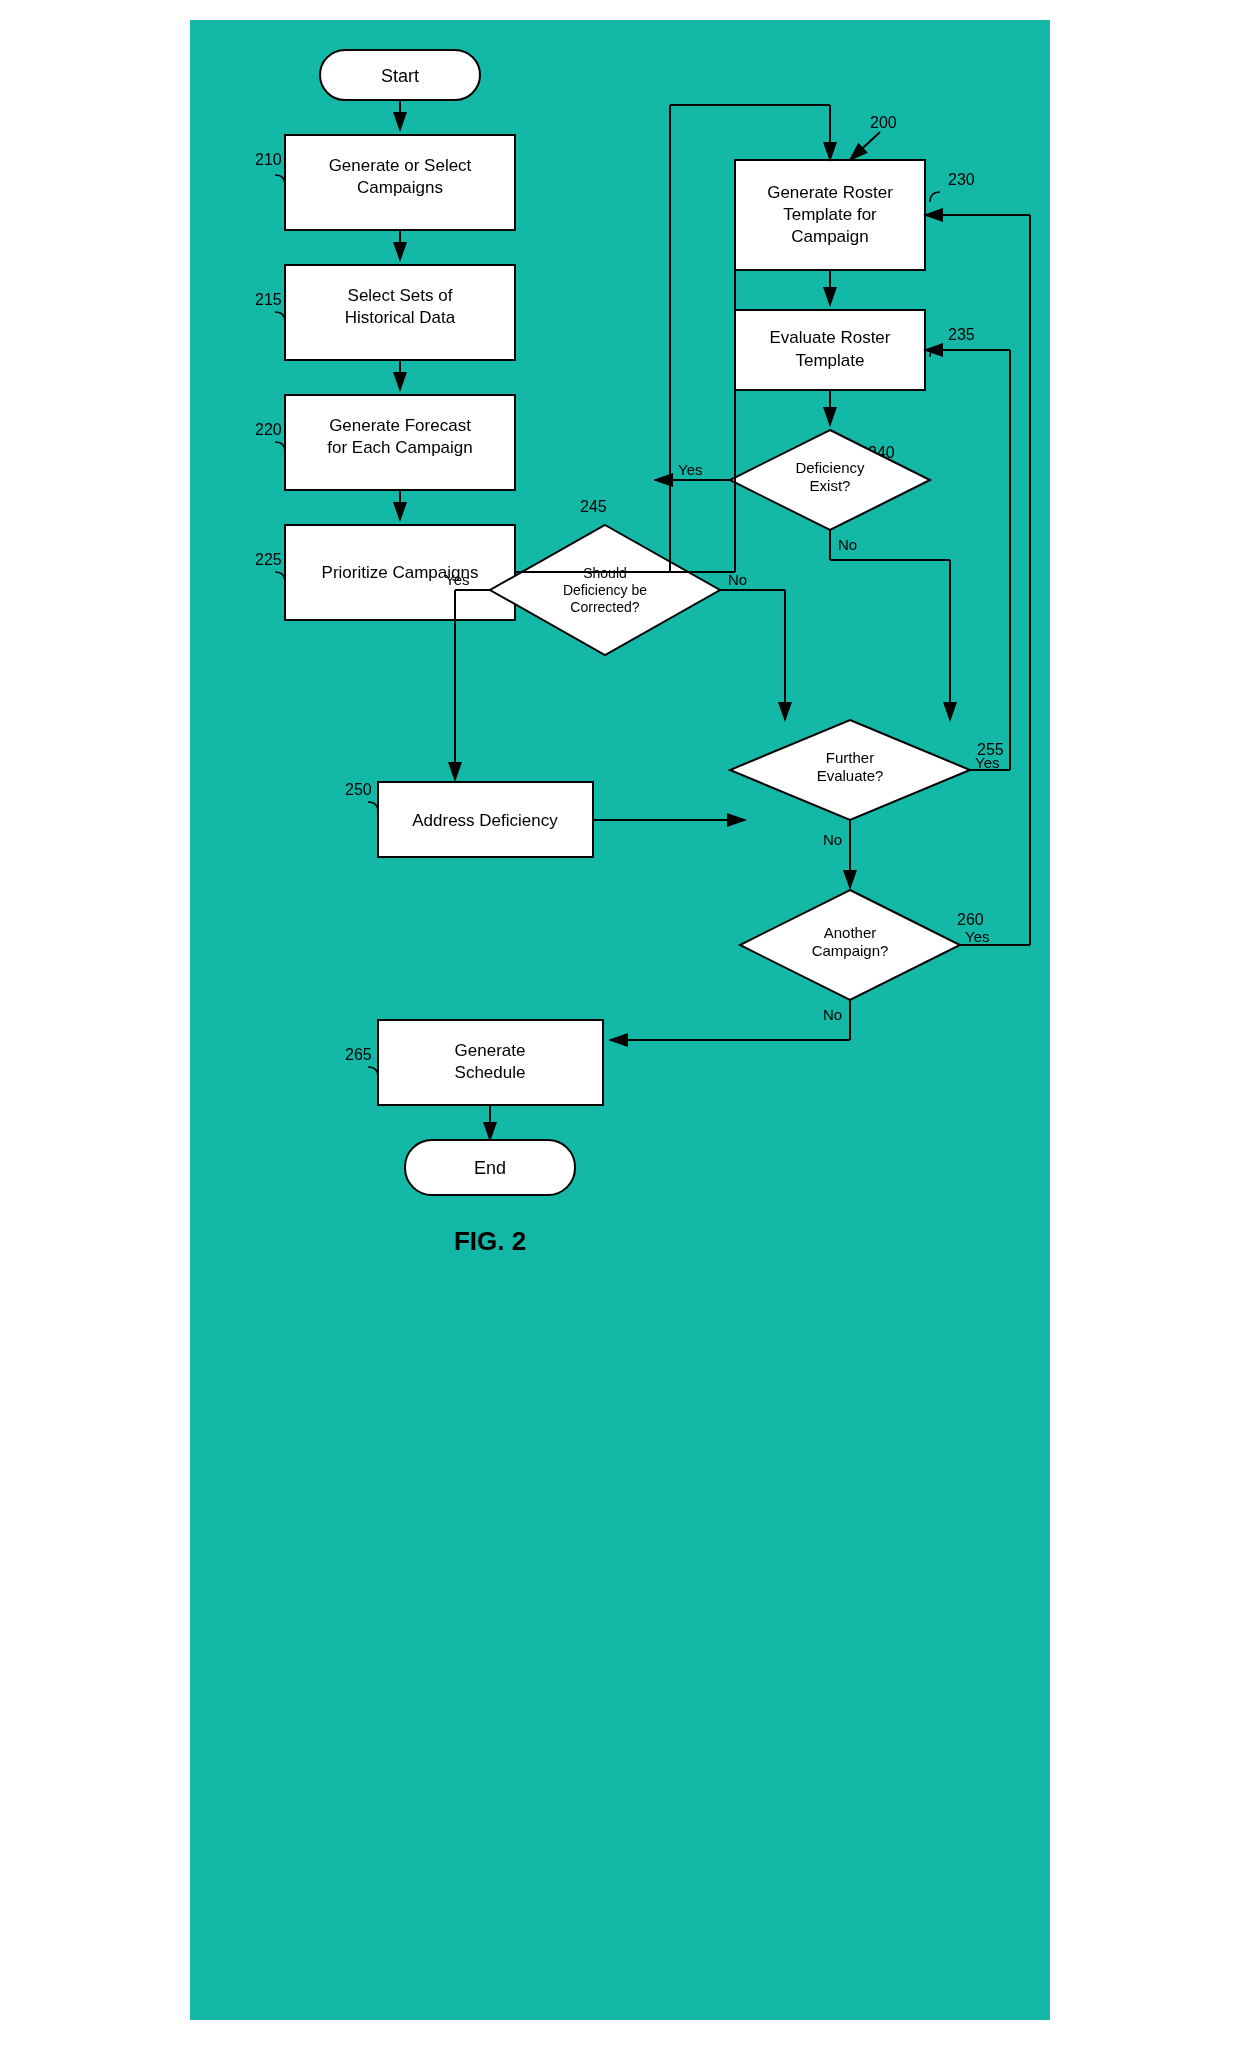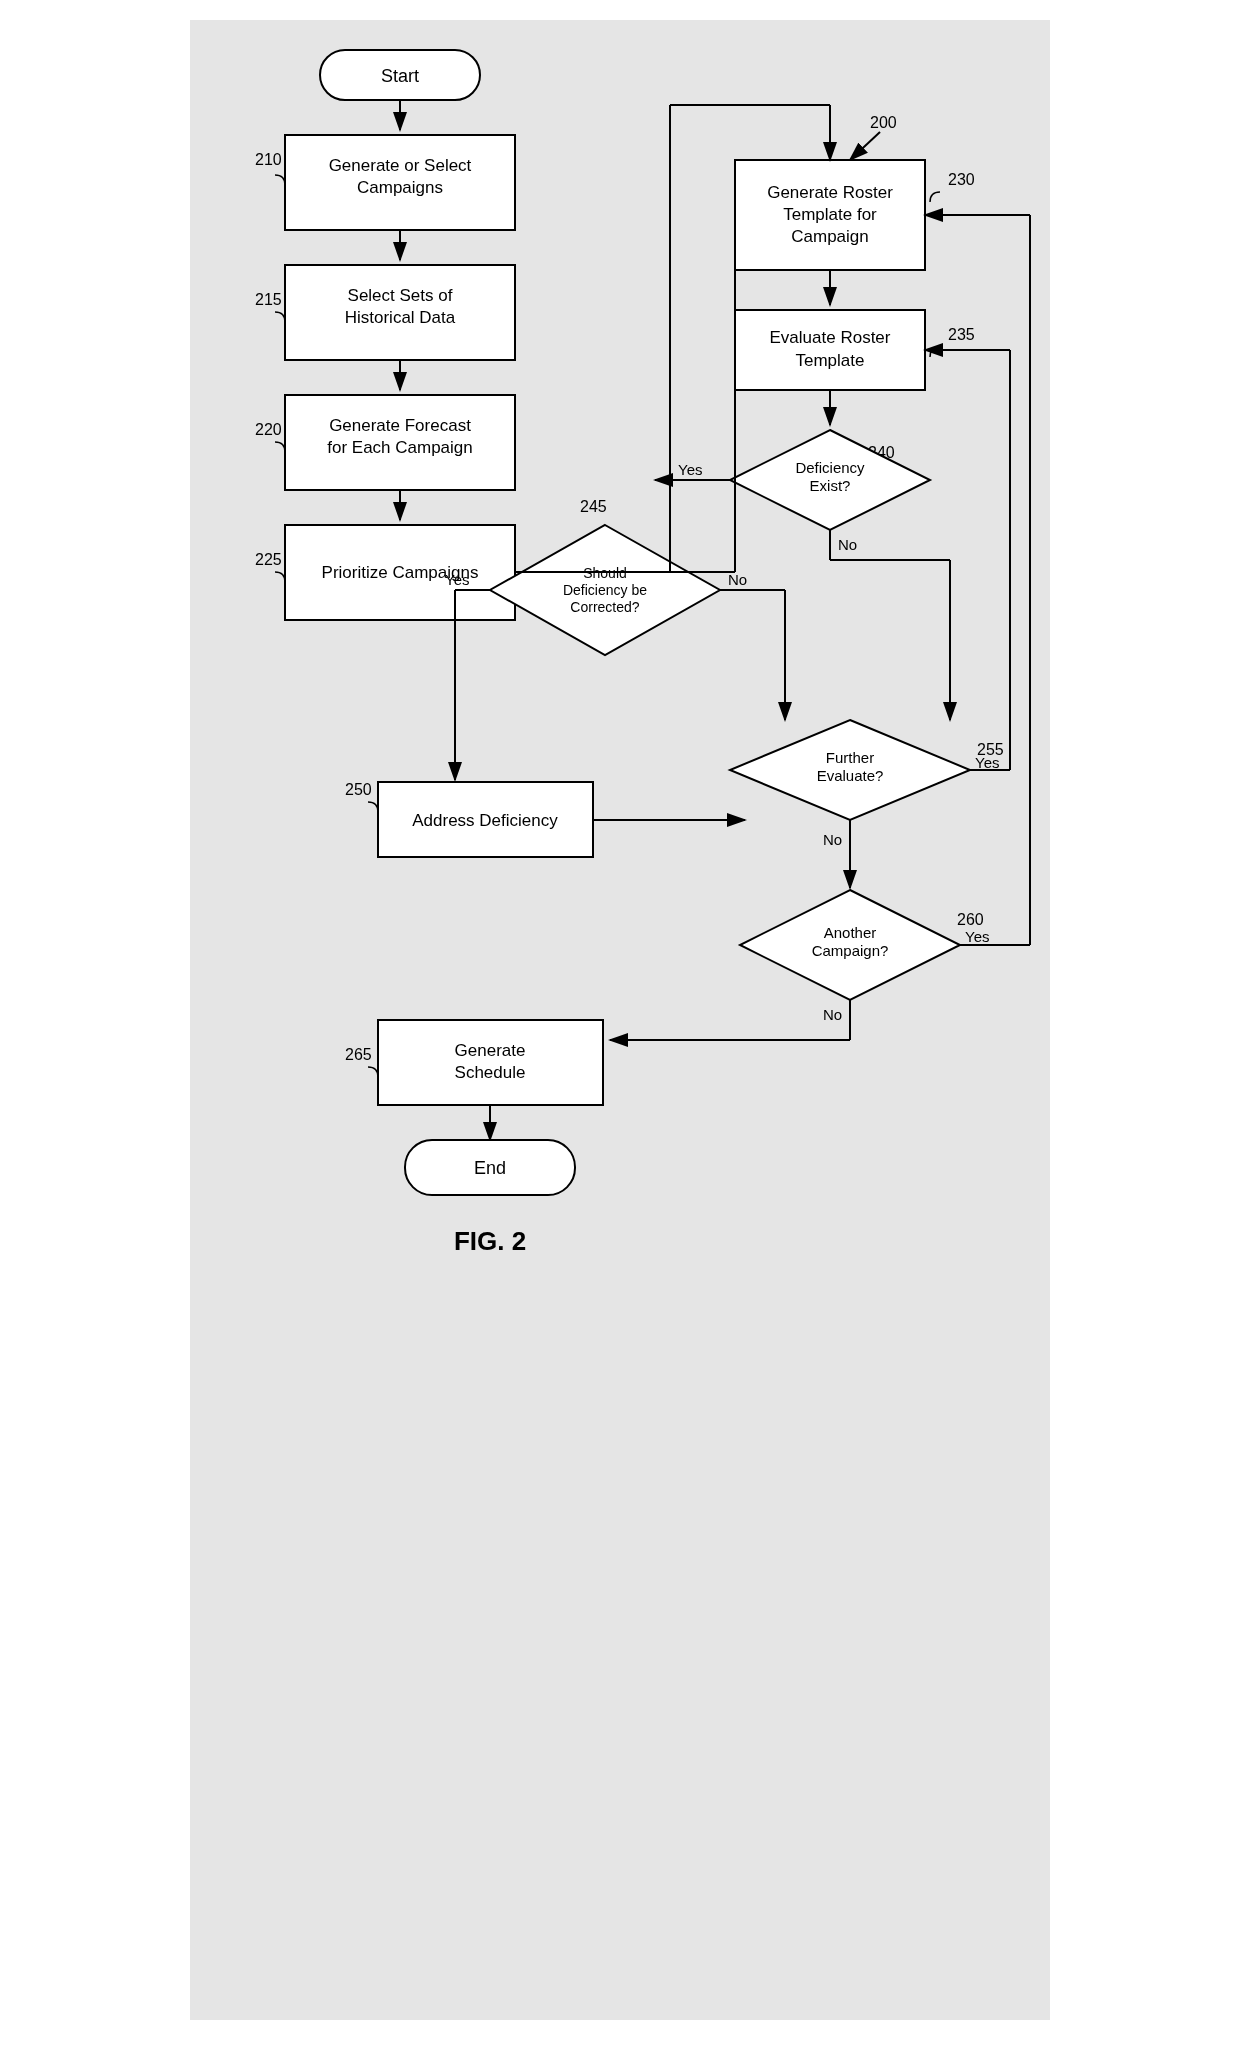--- a/index.html
+++ b/index.html
@@ -9,21 +9,21 @@
       display: flex;
       justify-content: center;
       align-items: flex-start;
       min-height: 2046px;
       padding: 20px;
     }
     .diagram-container {
       position: relative;
       width: 860px;
       height: 2000px;
-      background: #e5e5e5;
+      background: #14b8a6;
       text-align: center;
     }
     svg {
       position: absolute;
       top: 0;
       left: 0;
       width: 100%;
       height: 100%;
     }
   </style>

